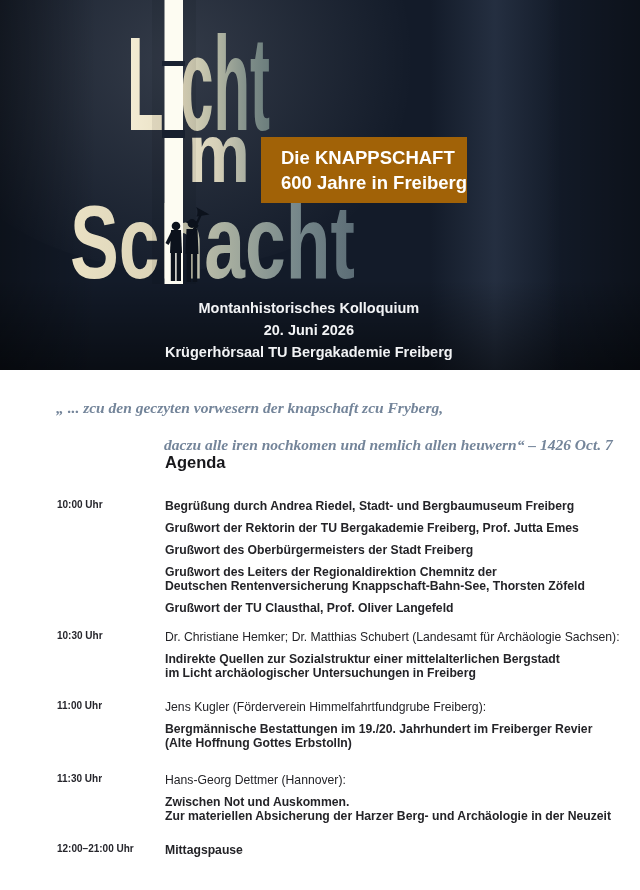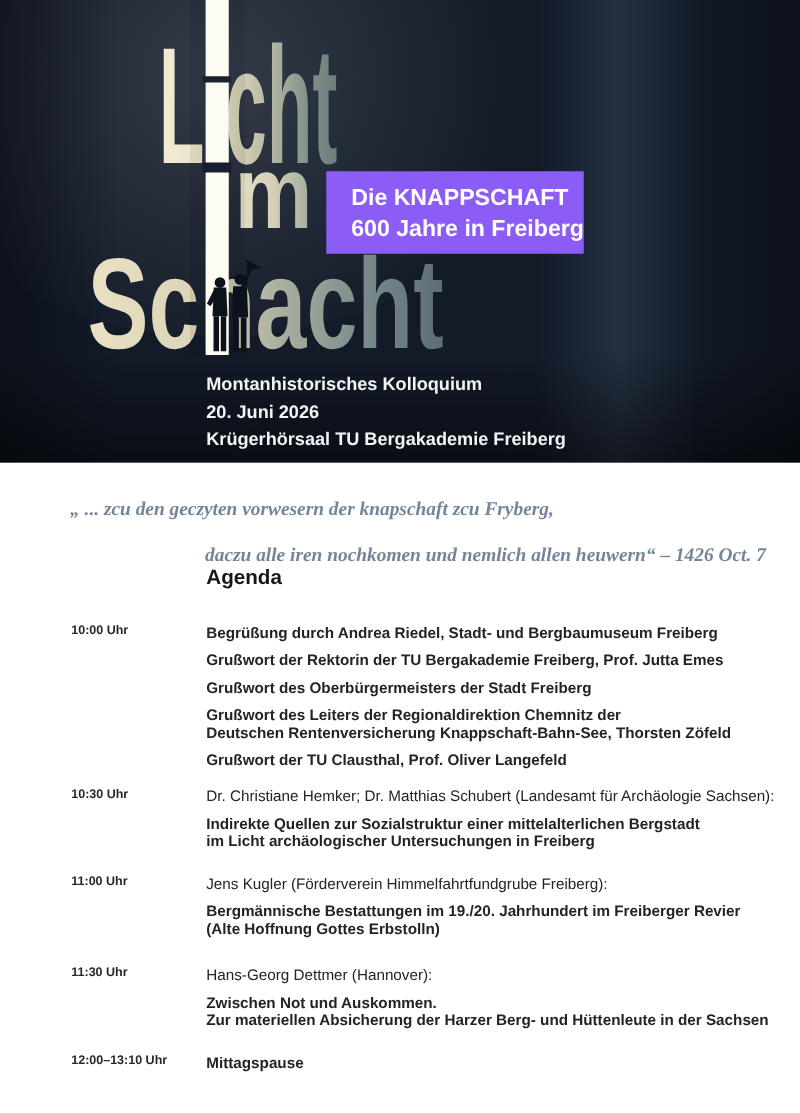--- a/index.html
+++ b/index.html
@@ -3,24 +3,24 @@
 <meta charset="utf-8">
 <style>
   html,body{margin:0;padding:0;}
   body{width:640px;height:890px;background:#ffffff;font-family:"Liberation Sans",sans-serif;position:relative;overflow:hidden;}
   .page{position:absolute;inset:0;width:640px;height:890px;}
 
   
   .hero{position:absolute;left:0;top:0;width:640px;height:370px;background:#121926;}
   .hero svg{position:absolute;left:0;top:0;}
 
-  .badge{position:absolute;left:261px;top:137px;width:206px;height:66px;background:#8b5cf6;box-sizing:border-box;padding:9px 0 0 20px;}
+  .badge{position:absolute;left:261px;top:137px;width:206px;height:66px;background:#a16207;box-sizing:border-box;padding:9px 0 0 20px;}
   .badge .bline{color:#ffffff;font-weight:700;font-size:18.5px;line-height:24.5px;white-space:nowrap;}
 
-  .heroinfo{position:absolute;left:165px;top:297px;}
+  .heroinfo{position:absolute;left:165px;top:297px;text-align:center;}
   .heroinfo .iline{color:#f2f3f5;font-weight:700;font-size:14.5px;line-height:22px;white-space:nowrap;}
 
   
   .quote-line{position:absolute;font-family:"Liberation Serif",serif;font-style:italic;font-weight:700;
               font-size:15.5px;line-height:17px;color:#74859a;white-space:nowrap;}
   .q1{left:56px;top:399px;}
   .q2{left:164px;top:436px;}
 
   
   .agenda-heading{position:absolute;left:165px;top:453px;font-size:16.5px;font-weight:700;color:#17171b;}
@@ -180,27 +180,27 @@
   </div>
 
   <div class="arow" style="top:773px">
     <div class="atime">11:30 Uhr</div>
     <div class="acontent">
       <div class="aitem w400">
           <div class="aline">Hans-Georg Dettmer (Hannover):</div>
         </div>
       <div class="aitem w700">
         <div class="aline">Zwischen Not und Auskommen.</div>
-        <div class="aline">Zur materiellen Absicherung der Harzer Berg- und Hüttenleute in der Sachsen</div>
+        <div class="aline">Zur materiellen Absicherung der Harzer Berg- und Archäologie in der Neuzeit</div>
       </div>
     </div>
   </div>
 
   <div class="arow" style="top:843px">
-    <div class="atime">12:00–13:10 Uhr</div>
+    <div class="atime">12:00–21:00 Uhr</div>
     <div class="acontent">
       <div class="aitem w700">
           <div class="aline">Mittagspause</div>
         </div>
     </div>
   </div>
 
 </div>
 
 </body></html>

